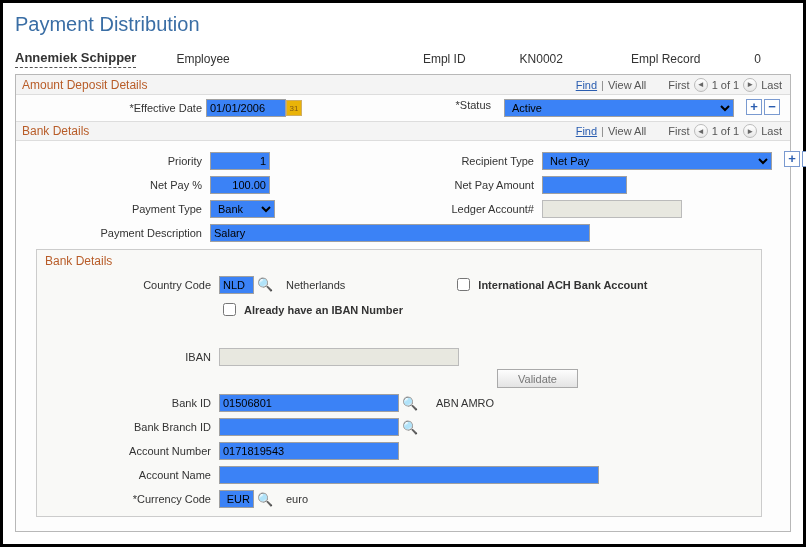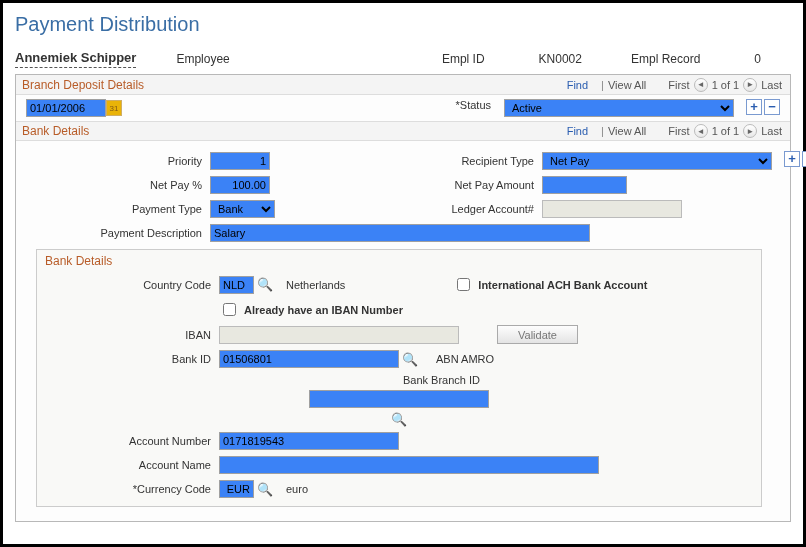--- a/index.html
+++ b/index.html
@@ -31,21 +31,21 @@
   }
   .emp-name {
     color: #333;
     font-weight: bold;
     border-bottom: 1px dashed #555;
     padding-bottom: 2px;
     margin-right: 40px;
     font-size: 13px;
   }
   .emp-type { margin-right: auto; }
-  .hdr-lbl { margin-left: 19px; margin-right: 6px; }
+  .hdr-lbl { margin-left: 38px; margin-right: 6px; }
   .hdr-val { margin-right: 30px; padding-left: 48px; }
 
   .section-box {
     border: 1px solid #b8b8b8;
     background: #fdfdfd;
     margin-top: 0;
   }
   .section-hdr {
     background: #f4f4f4;
     border-bottom: 1px solid #ddd;
@@ -53,21 +53,21 @@
     align-items: center;
     height: 20px;
     padding: 0 6px;
     font-size: 11px;
   }
   .sec-title {
     color: #b85c28;
     font-size: 12px;
   }
   .sec-spacer { flex: 1; }
-  .sec-link { color: #2a5db0; cursor: pointer; margin: 0 11px; }
+  .sec-link { color: #2a5db0; text-decoration: underline; cursor: pointer; margin: 0 2px; }
   .sec-pipe { color: #888; margin: 0 2px; }
   .sec-text { color: #555; margin: 0 2px; }
   .sec-nav { display: flex; align-items: center; margin-left: 18px; }
   .nav-btn {
     width: 14px; height: 14px;
     border: 1px solid #bbb;
     background: linear-gradient(#fff,#e8e8e8);
     border-radius: 50%;
     display: inline-flex;
     align-items: center;
@@ -143,20 +143,21 @@
     vertical-align: middle;
   }
   .btn {
     height: 19px;
     border: 1px solid #aaa;
     background: linear-gradient(#fdfdfd,#e4e4e4);
     padding: 0 20px;
     font-size: 11px;
     color: #777;
     cursor: pointer;
+    margin-top: 44px;
   }
   .grid-right-panel { display:flex; align-items:flex-start; padding-right:10px; }
   .flex-col { display:flex; flex-direction:column; flex:1; }
   .inner-box {
     margin: 4px 10px 10px 10px;
     border: 1px solid #ccc;
     background: #f9f9f7;
   }
   .inner-title {
     color:#b85c28;
@@ -174,36 +175,37 @@
     <span class="emp-name">Annemiek Schipper</span>
     <span class="emp-type">Employee</span>
     <span class="hdr-lbl">Empl ID</span>
     <span class="hdr-val">KN0002</span>
     <span class="hdr-lbl">Empl Record</span>
     <span class="hdr-val">0</span>
   </div>
 
   <div class="section-box">
     <div class="section-hdr">
-      <span class="sec-title">Branch Deposit Details</span>
+      <span class="sec-title">Amount Deposit Details</span>
       <span class="sec-spacer"></span>
       <span class="sec-link">Find</span>
       <span class="sec-pipe">|</span>
       <span class="sec-text">View All</span>
       <span class="sec-nav">
         <span class="sec-text">First</span>
         <span class="nav-btn">◄</span>
         <span class="sec-text">1 of 1</span>
         <span class="nav-btn">►</span>
         <span class="sec-text">Last</span>
       </span>
     </div>
 
     <div class="form-row grid-right-panel">
       <div style="display:flex;align-items:center;">
+        <span class="lbl w180"><span style="font-weight:normal">*</span><span>Effective Date</span></span>
         <input class="tf" style="width: 80px;" value="01/01/2006">
         <span class="cal-icon">31</span>
       </div>
       <span class="sec-spacer"></span>
       <div style="display:flex;align-items:flex-start;gap:9px;">
         <span class="lbl" style="width:60px"><span>*</span><span>Status</span></span>
         <select class="sel" style="width:230px">
           <option>Active</option>
         </select>
       </div>
@@ -290,21 +292,21 @@
             <button class="btn">Validate</button>
           </div>
 
           <div class="form-row" style="padding:3px 8px;">
             <span class="lbl w170">Bank ID</span>
             <input class="tf" style="width: 180px;" value="01506801">
             <span class="lookup-icon">🔍</span>
             <span style="margin-left:15px">ABN AMRO</span>
           </div>
 
-          <div class="form-row" style="padding:3px 8px;flex-direction:column;">
+          <div class="form-row" style="padding:3px 8px;">
             <span class="lbl w170">Bank Branch ID</span>
             <input class="tf" style="width: 180px;" value="">
             <span class="lookup-icon">🔍</span>
           </div>
 
           <div class="form-row" style="padding:3px 8px;">
             <span class="lbl w170">Account Number</span>
             <input class="tf" style="width: 180px;" value="0171819543">
           </div>
 

